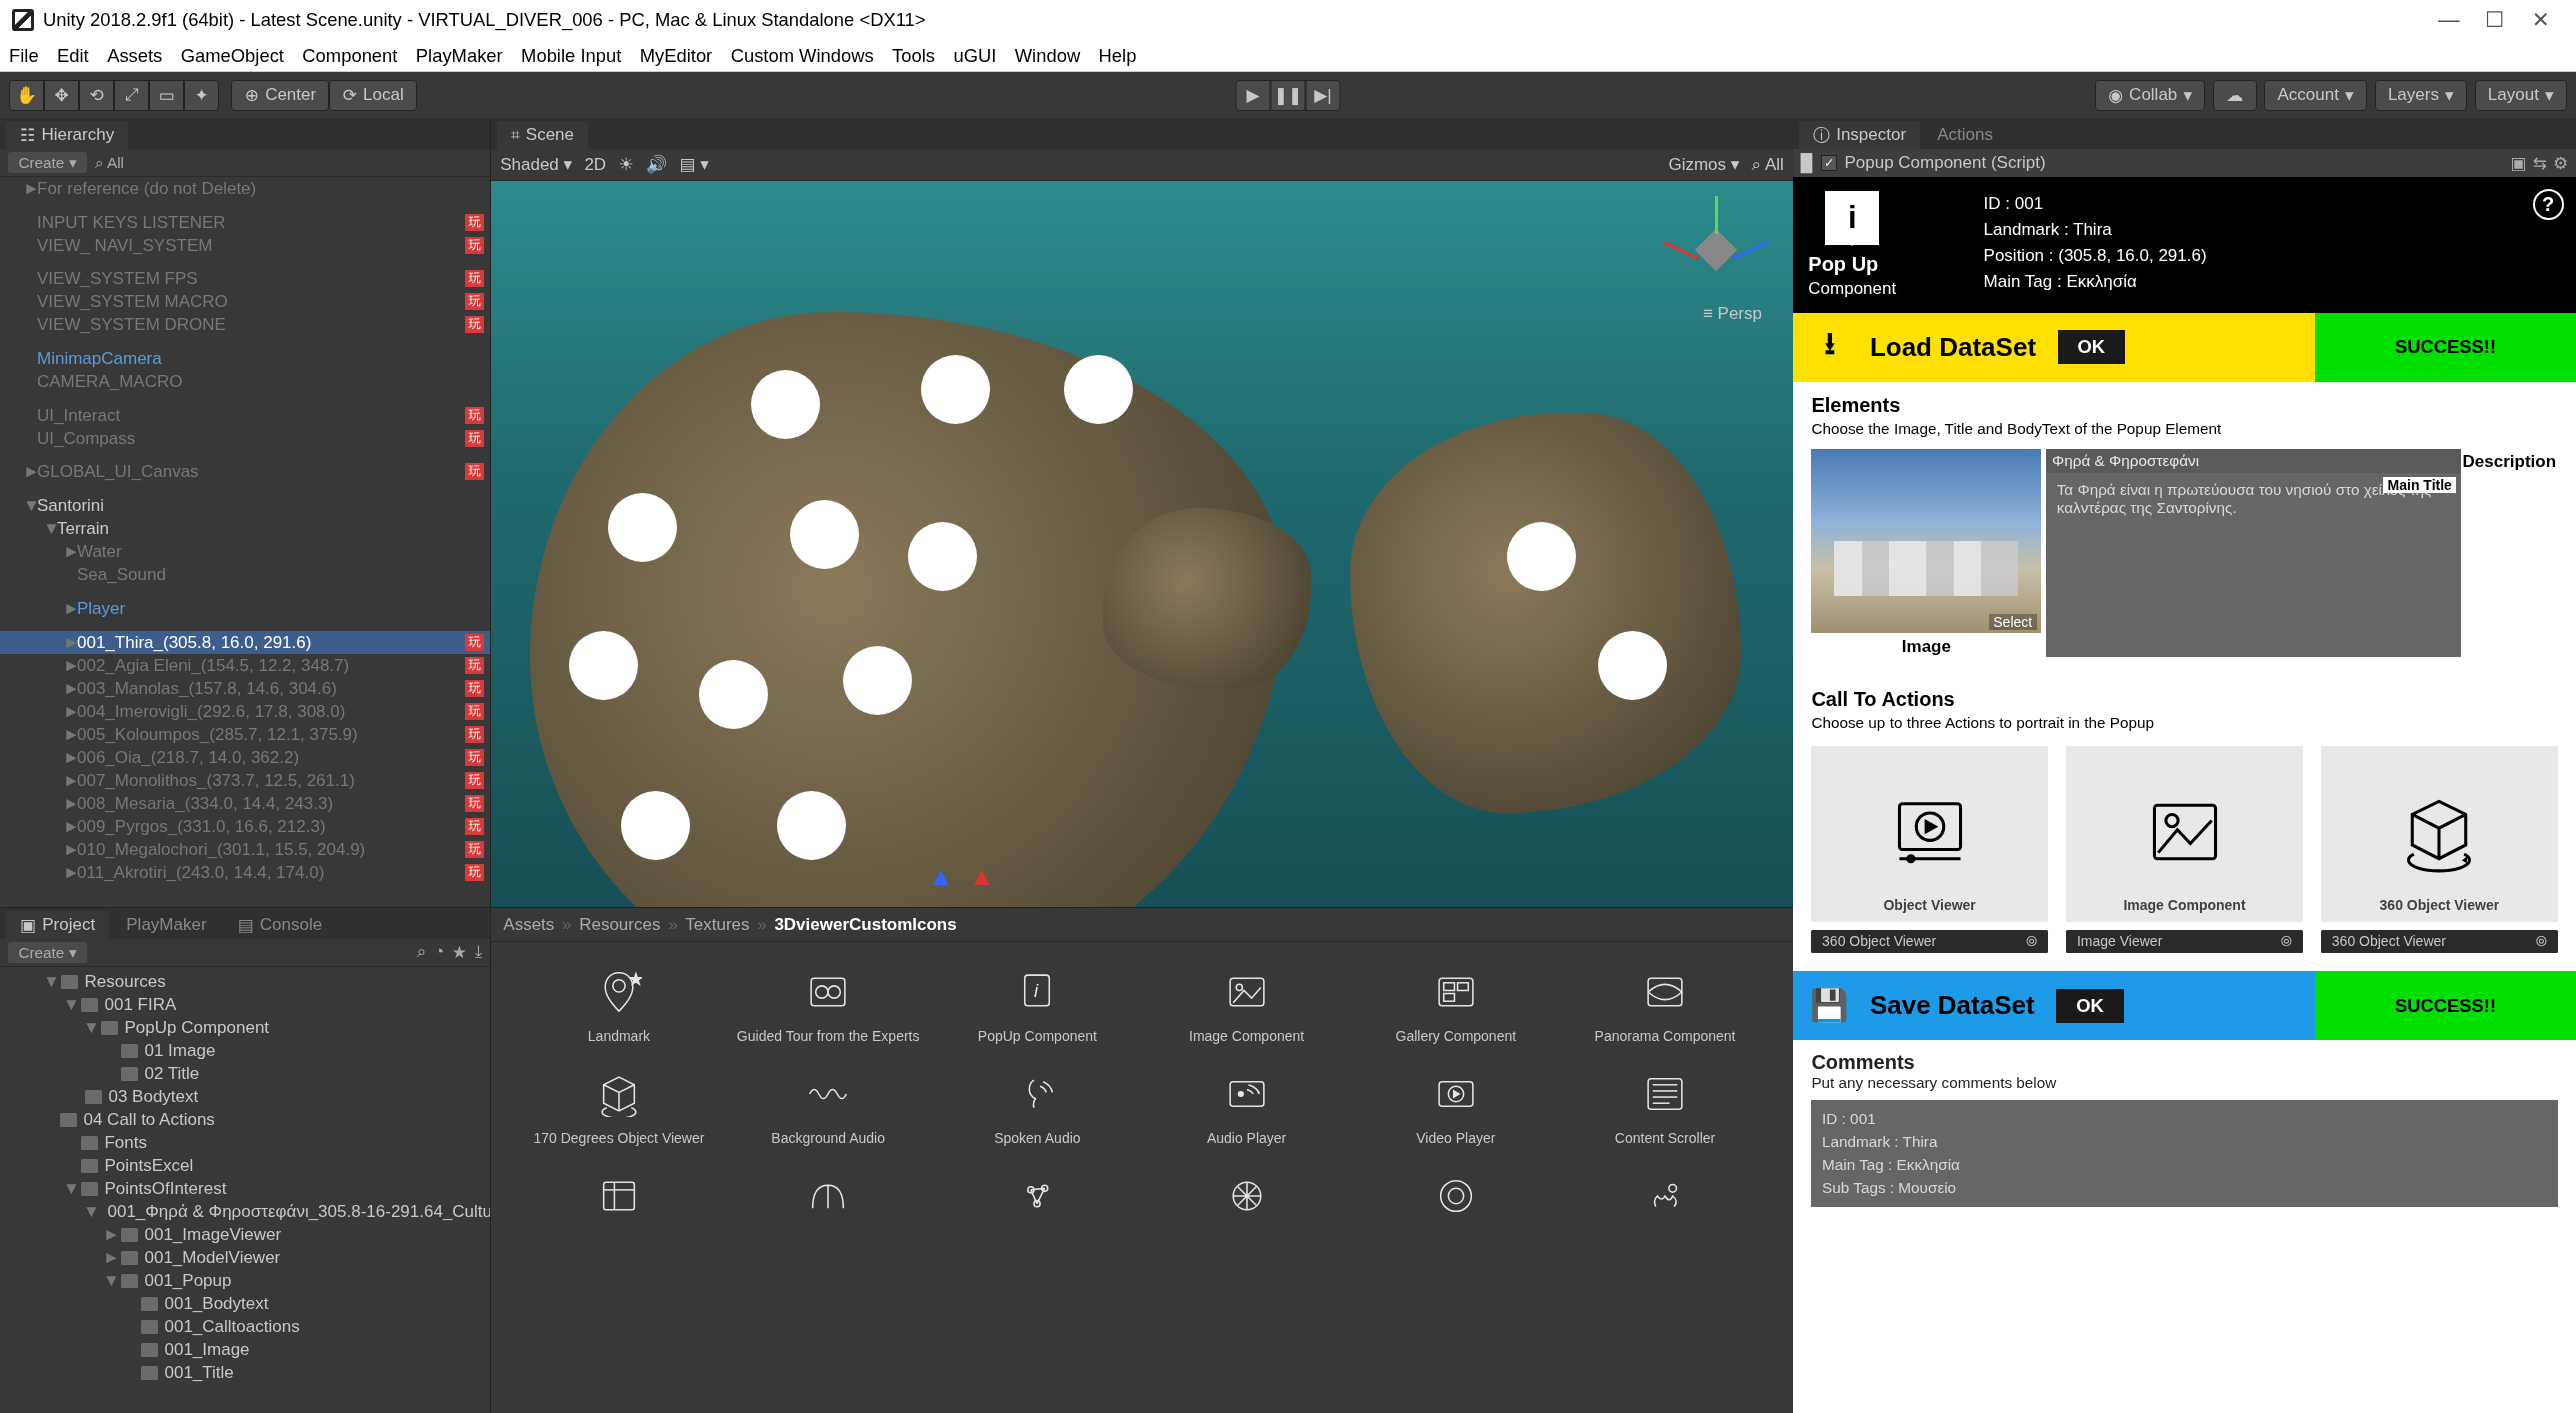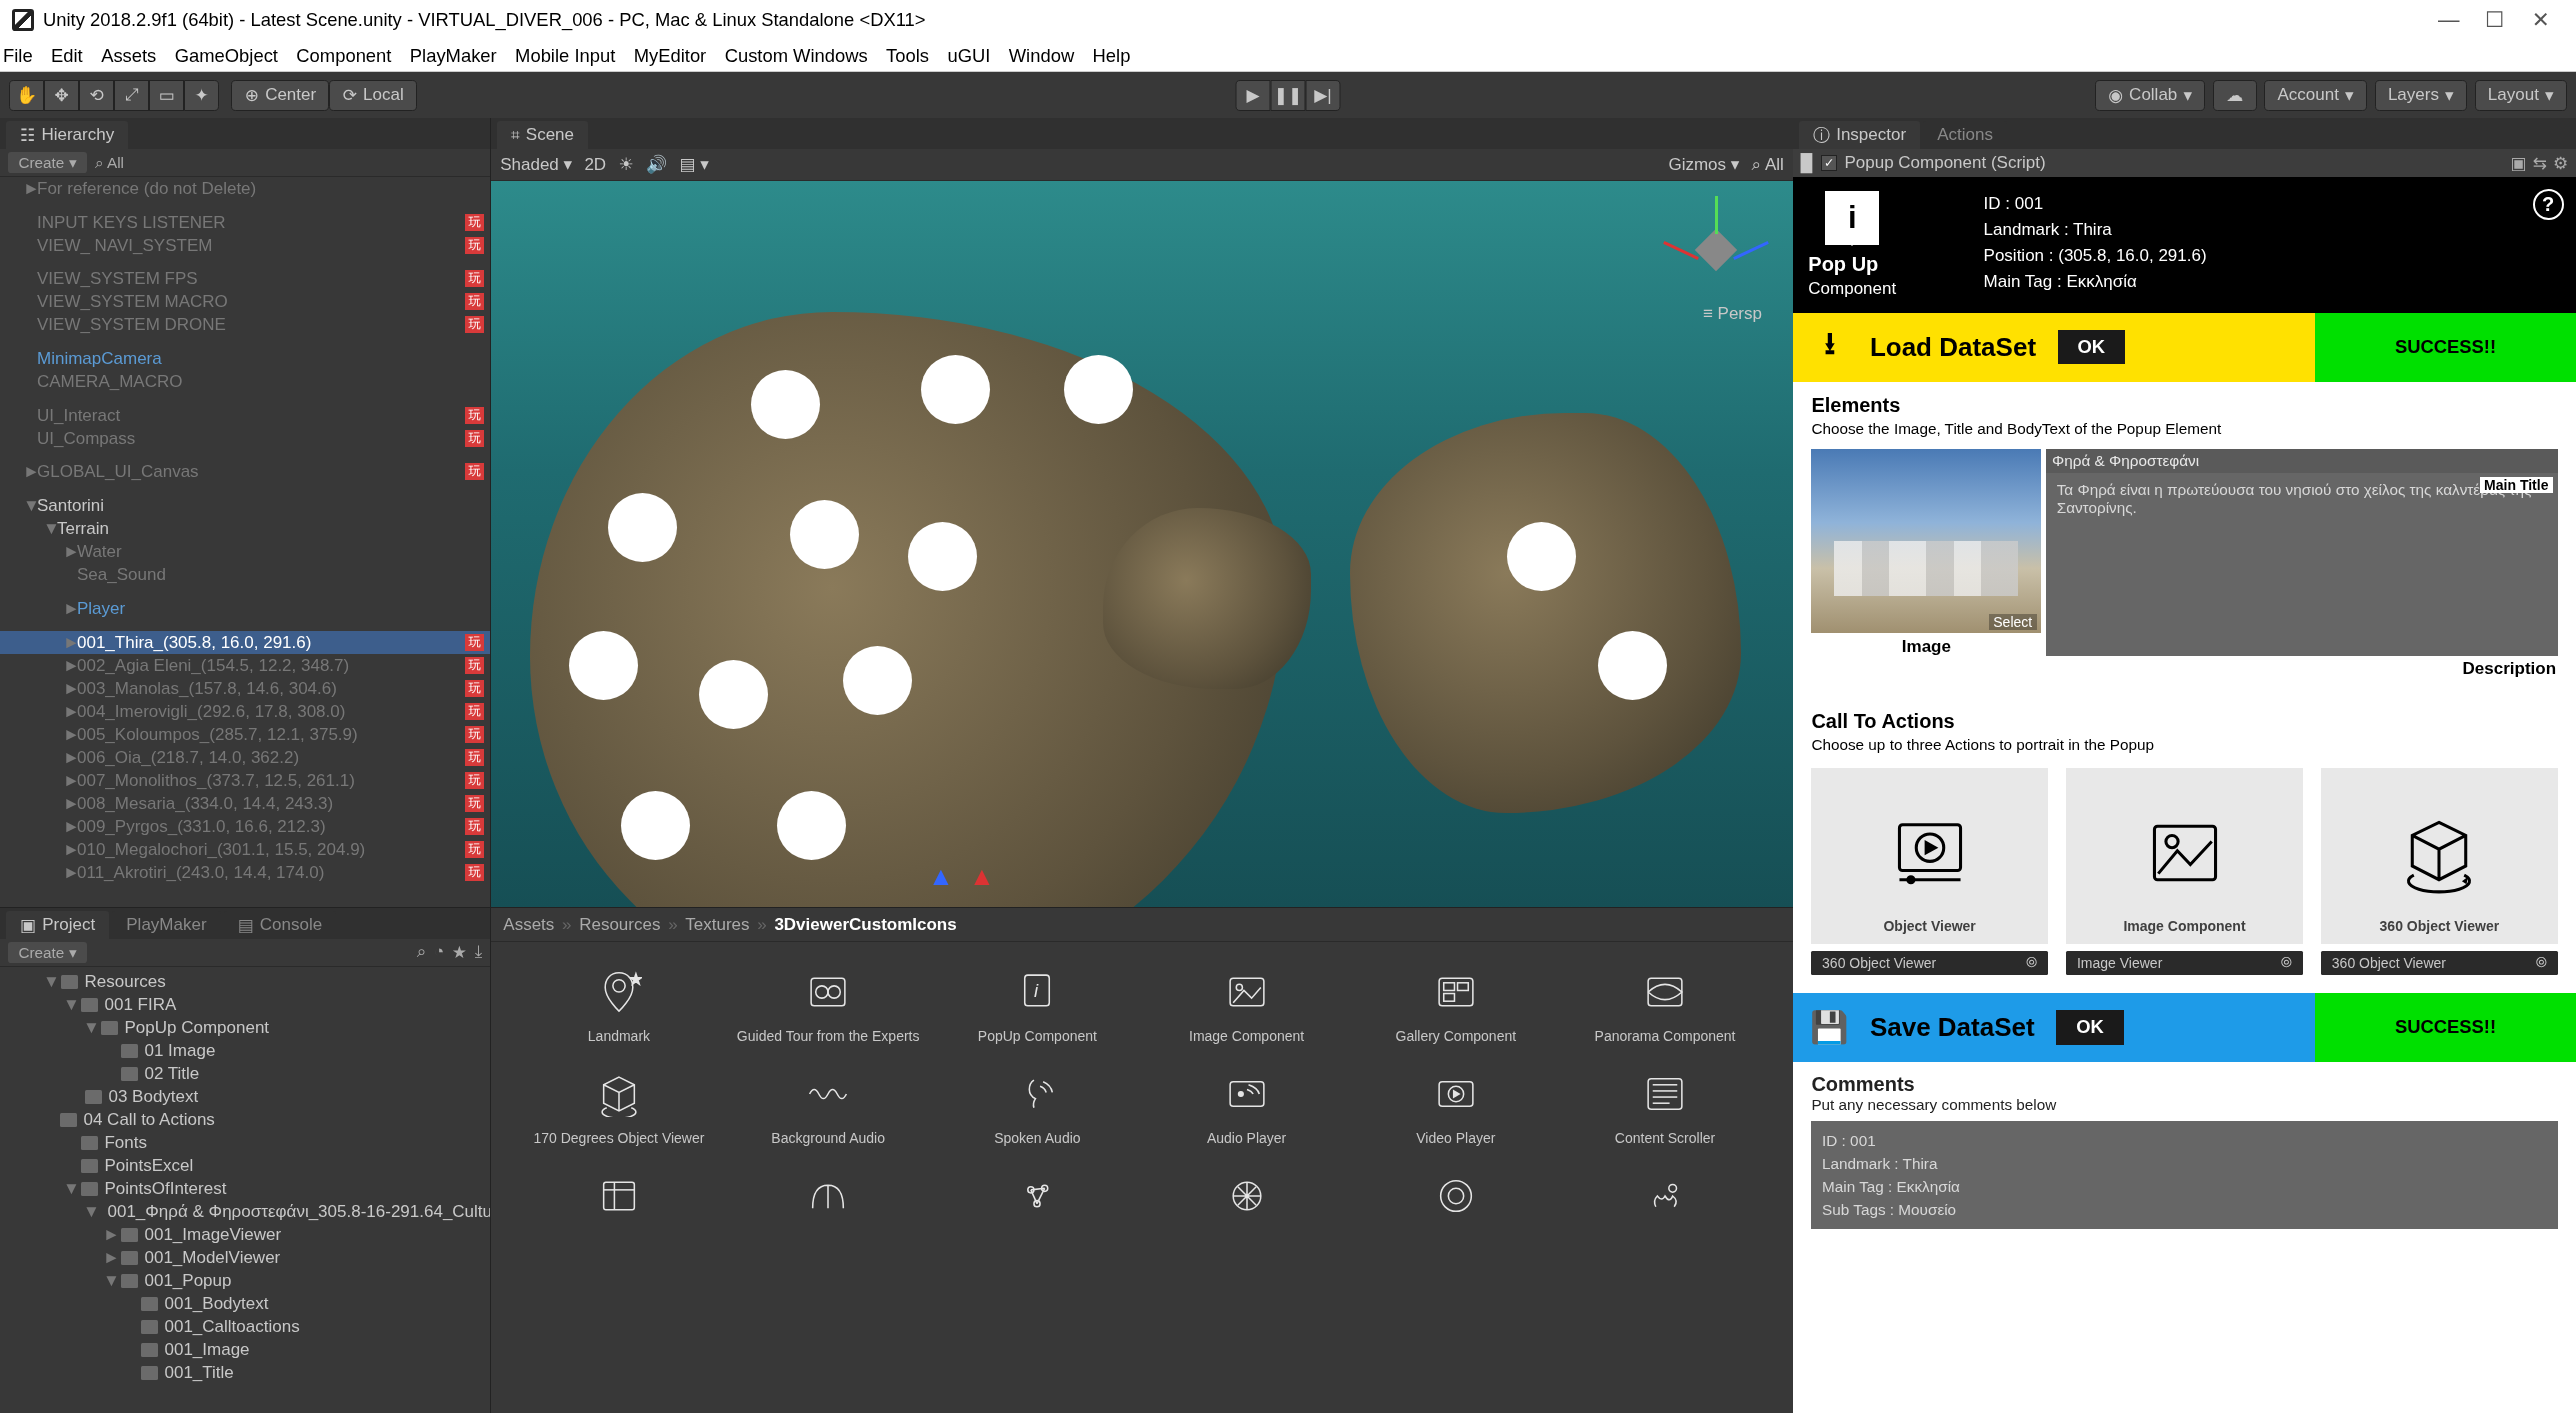--- a/index.html
+++ b/index.html
@@ -3,21 +3,21 @@
 <meta charset="utf-8">
 <style>
 * { margin:0; padding:0; box-sizing:border-box; font-family:Arial,Helvetica,sans-serif; }
 body { width:2576px; height:1413px; background:#f0f0f0; overflow:hidden; font-size:17px; color:#c8c8c8; }
 .window { width:100%; height:100%; display:flex; flex-direction:column; background:#fff; }
 .titlebar { height:40px; background:#fff; display:flex; align-items:center; padding:0 12.3px; color:#000; font-size:18.4px; }
 .titlebar .unity-logo { width:21.5px; height:21.5px; background:#222; border-radius:3.1px; margin-right:9.2px; position:relative; }
 .titlebar .unity-logo::before { content:""; position:absolute; inset:3.1px; background:linear-gradient(135deg,#fff 40%,#222 41%,#222 60%,#fff 61%); }
 .titlebar .spacer { flex:1; }
 .titlebar .winbtn { width:46px; height:31px; display:flex; align-items:center; justify-content:center; color:#555; font-size:21.5px; }
-.menubar { height:32px; background:#fff; display:flex; align-items:center; padding:0 3px; gap:18.4px; color:#000; font-size:18.4px; border-bottom:0.8px solid #ccc; }
+.menubar { height:32px; background:#fff; display:flex; align-items:center; padding:0 9px; gap:18.4px; color:#000; font-size:18.4px; border-bottom:0.8px solid #ccc; }
 .menubar span { cursor:default; }
 .toolbar { height:46px; background:#383838; display:flex; align-items:center; padding:0 9.2px; }
 .tool-group { display:flex; gap:0; margin-right:12.3px; }
 .tool-btn { width:35px; height:31px; background:#4b4b4b; display:flex; align-items:center; justify-content:center; border:0.8px solid #222; color:#c8c8c8; font-size:17px; }
 .tool-btn.first { border-radius:4.6px 0 0 4.6px; }
 .tool-btn.last { border-radius:0 4.6px 4.6px 0; }
 .pill { height:31px; background:#4b4b4b; border:0.8px solid #222; border-radius:4.6px; display:flex; align-items:center; padding:0 12.3px; gap:6.1px; color:#c8c8c8; font-size:17px; }
 .toolbar .center-play { position:absolute; left:50%; transform:translateX(-50%); display:flex; gap:0; }
 .toolbar .right-tools { margin-left:auto; display:flex; gap:7.7px; }
 .main-split { flex:1; display:flex; background:#383838; min-height:0; }
@@ -631,21 +631,21 @@
           <h3>Elements</h3>
           <div class="sub">Choose the Image, Title and BodyText of the Popup Element</div>
           <div class="elements-row">
             <div style="display:flex; flex-direction:column;">
               <div class="elem-image">
                 <div class="imgph"></div>
                 <div class="caplabel">Select</div>
               </div>
               <div class="elem-label-below">Image</div>
             </div>
-            <div style="flex:1; display:flex; flex-direction:column;">
+            <div style="flex:1; display:flex; flex-direction:row;">
               <div class="elem-text">
                 <div style="background:#5a5a5a; padding:3.1px 6.1px; margin:-7.7px -10.7px 7.7px; color:#e8e8e8;">Φηρά &amp; Φηροστεφάνι</div>
                 <div class="right-tag">Main Title</div>
                 <div>Τα Φηρά είναι η πρωτεύουσα του νησιού στο χείλος της καλντέρας της Σαντορίνης.</div>
               </div>
               <div class="bigrow-label-desc">
                   <span></span>
                   <span>Description</span>
                 </div>
             </div>

